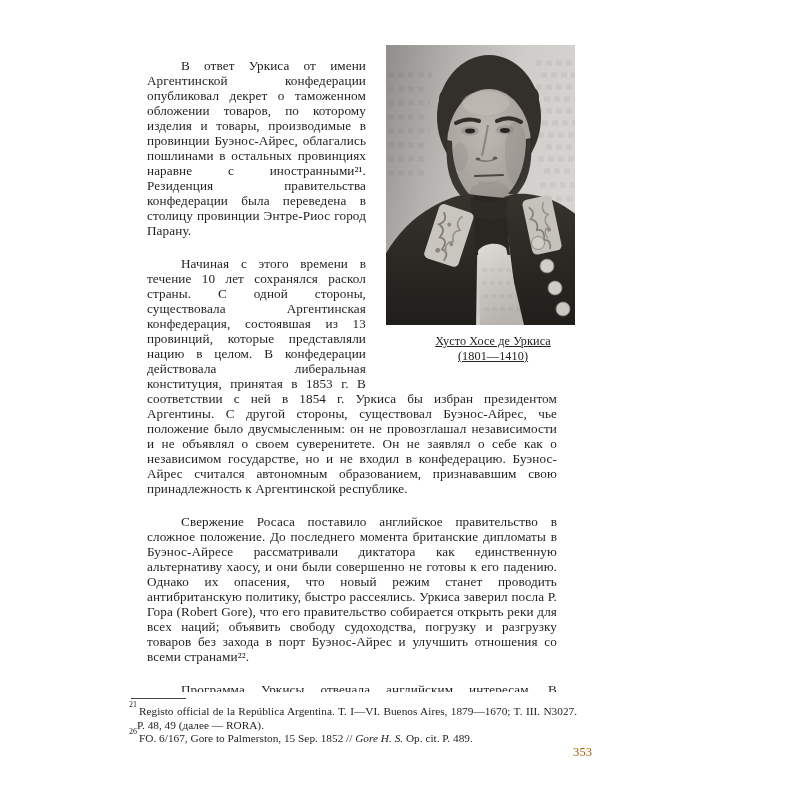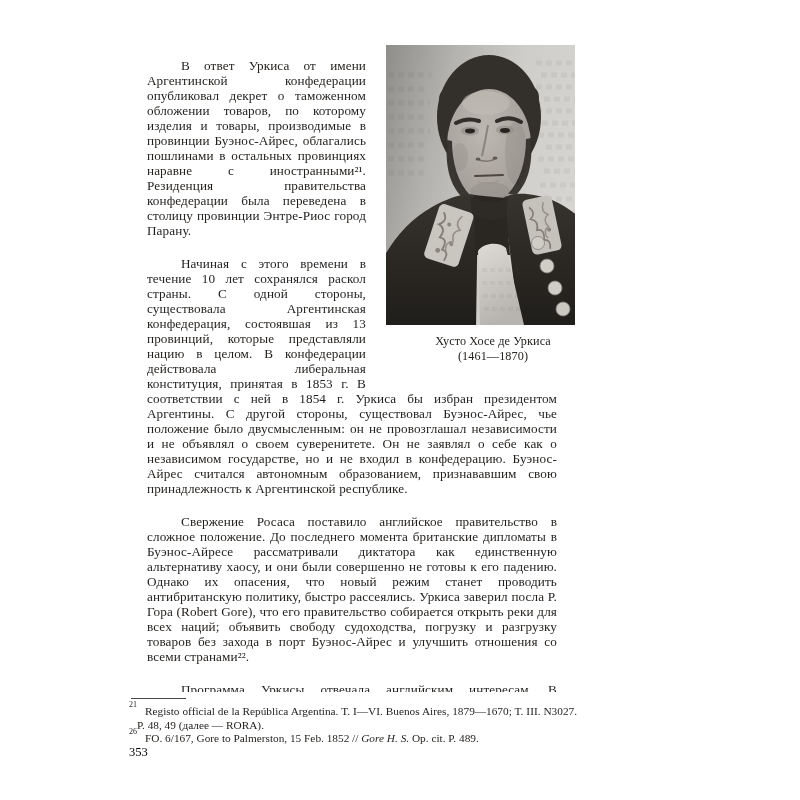--- a/index.html
+++ b/index.html
@@ -24,38 +24,39 @@
   .portrait-figure{
     float:right;width:214px;
     margin:5px -25px 13px 20px;
   }
   .photo-frame{width:214px;height:280px;line-height:0;}
   .photo-frame svg{display:block;}
   .photo-caption{
     margin-top:9px;text-align:center;
     font-size:12.2px;line-height:15px;text-indent:0;
     color:#262320;
+    text-decoration:underline;
   }
 
   
   .footnote-rule{
     position:absolute;left:131px;top:698px;width:55px;height:0;
     border-top:1.2px solid #4a4742;
   }
   .footnotes{
     position:absolute;left:129px;top:705px;width:448px;
     font-size:11.3px;line-height:13.6px;text-align:justify;
   }
   .fn{margin:0;padding-left:8px;text-indent:-8px;}
-  .fn sup{font-size:8px;line-height:0;position:relative;top:-3px;margin-right:8px;}
+  .fn sup{font-size:8px;line-height:0;position:relative;top:-3px;margin-right:2px;}
   .fn .it{font-style:italic;}
 
   .page-number{
     position:absolute;top:745px;left:129px;width:463px;
-    font-size:12.6px;color:#000000;
+    text-align:right;font-size:12.6px;color:#a16207;
   }
 </style>
 </head>
 <body>
 
 <div class="sheet">
 
   <section class="text-block">
 
     <figure class="portrait-figure">
@@ -174,33 +175,33 @@
           <g>
             <circle cx="152" cy="198" r="6.5" fill="#d0cdc7" stroke="#827e77" stroke-width="0.8"></circle>
             <circle cx="161" cy="221" r="7" fill="#d0cdc7" stroke="#827e77" stroke-width="0.8"></circle>
             <circle cx="169" cy="243" r="7" fill="#d0cdc7" stroke="#827e77" stroke-width="0.8"></circle>
             <circle cx="177" cy="264" r="7" fill="#cbc8c2" stroke="#827e77" stroke-width="0.8"></circle>
           </g>
         </svg>
       </div>
       <figcaption class="photo-caption">
         <div>Хусто Хосе де Уркиса</div>
-        <div>(1461—1870)</div>
+        <div>(1801—1410)</div>
       </figcaption>
     </figure>
 
     <p class="para">В ответ Уркиса от имени Аргентинской конфедерации опубликовал декрет о таможенном обложении товаров, по которому изделия и товары, производимые в провинции Буэнос-Айрес, облагались пошлинами в остальных провинциях наравне с иностранными²¹. Резиденция правительства конфедерации была переведена в столицу провинции Энтре-Риос город Парану.</p>
     <p class="para">Начиная с этого времени в течение 10 лет сохранялся раскол страны. С одной стороны, существовала Аргентинская конфедерация, состоявшая из 13 провинций, которые представляли нацию в целом. В конфедерации действовала либеральная конституция, принятая в 1853 г. В соответствии с ней в 1854 г. Уркиса бы избран президентом Аргентины. С другой стороны, существовал Буэнос-Айрес, чье положение было двусмысленным: он не провозглашал независимости и не объявлял о своем суверенитете. Он не заявлял о себе как о независимом государстве, но и не входил в конфедерацию. Буэнос-Айрес считался автономным образованием, признававшим свою принадлежность к Аргентинской республике.</p>
     <p class="para">Свержение Росаса поставило английское правительство в сложное положение. До последнего момента британские дипломаты в Буэнос-Айресе рассматривали диктатора как единственную альтернативу хаосу, и они были совершенно не готовы к его падению. Однако их опасения, что новый режим станет проводить антибританскую политику, быстро рассеялись. Уркиса заверил посла Р. Гора (Robert Gore), что его правительство собирается открыть реки для всех наций; объявить свободу судоходства, погрузку и разгрузку товаров без захода в порт Буэнос-Айрес и улучшить отношения со всеми странами²².</p>
     <p class="para">Программа Уркисы отвечала английским интересам. В последующие годы, вплоть до 1862 г., когда Аргентина вновь стала единым государством, произошли важные события в англо-аргентинских отношениях. Был подписан договор о свободном судоходстве по рекам; предотвращена широкомасштабная гражданская война между Буэнос-Айресом и конфедерацией; урегулирован вопрос о выплате долга по займу Бэринга.</p>
     <p class="para">Одним из тех, кто стал активно проводить политику, увенчавшуюся этими результатами, был адмирал Ч. Хотэм (Charles Hotham). Как только известие о свержении Росаса достигло Лондона, Хотэм в письме министру иностранных</p>
   </section>
 
   <div class="footnote-rule"></div>
 
   <div class="footnotes">
     <p class="fn"><sup>21</sup><span>Registo official de la República Argentina. T. I—VI. Buenos Aires, 1879—1670; T. III. N3027. P. 48, 49 (далее — RORA).</span></p>
-    <p class="fn"><sup>26</sup><span>FO. 6/167, Gore to Palmerston, 15 Feb. 1852 // </span><span class="it">Gore H. S.</span><span> Op. cit. P. 489.</span></p>
+    <p class="fn"><sup>26</sup><span>FO. 6/167, Gore to Palmerston, 15 Sep. 1852 // </span><span class="it">Gore H. S.</span><span> Op. cit. P. 489.</span></p>
   </div>
 
   <div class="page-number">353</div>
 
 </div>
 
 </body></html>

